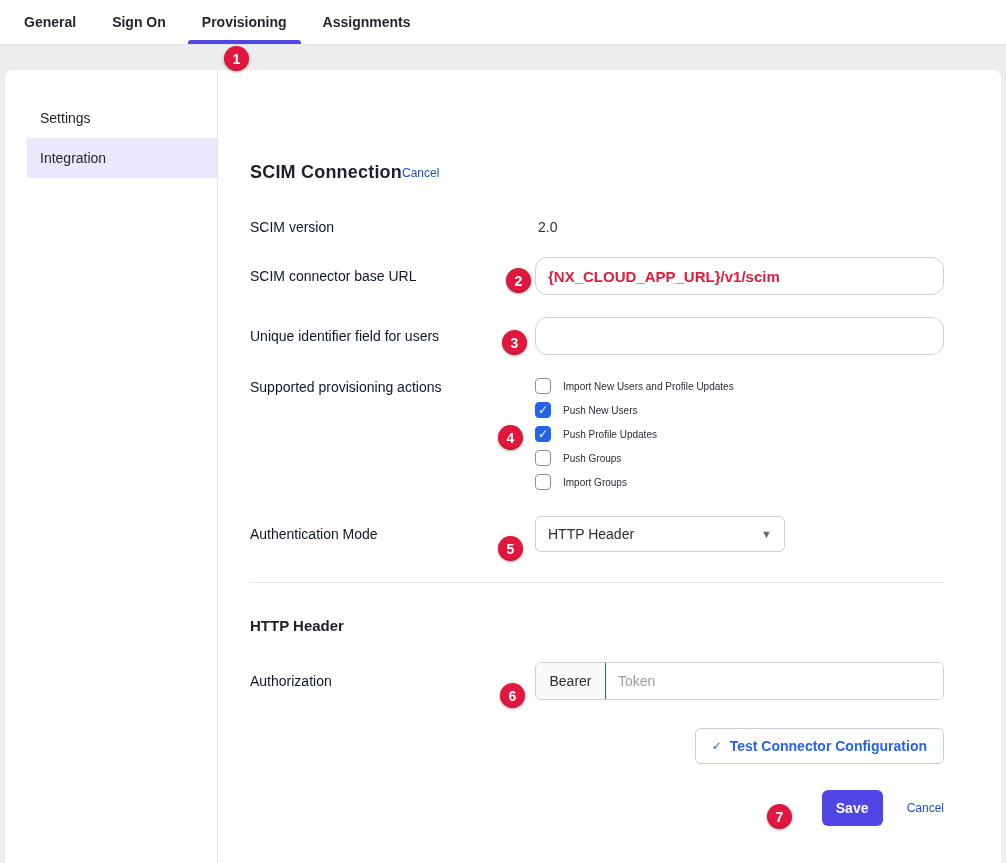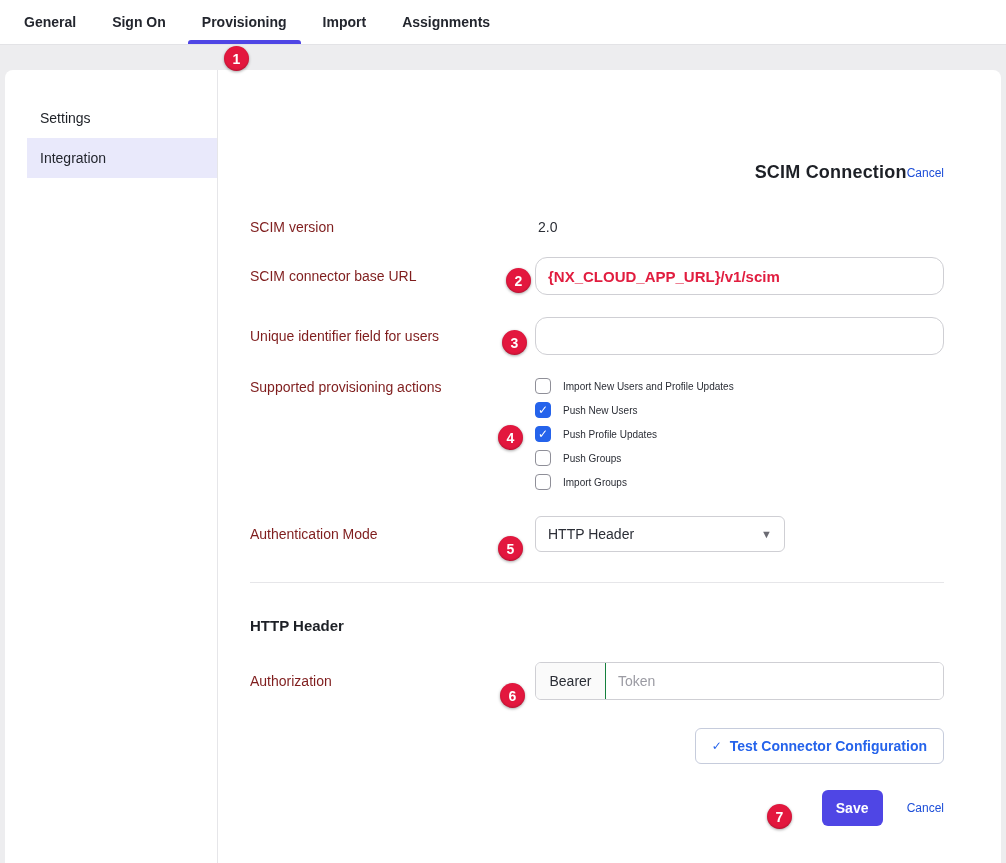--- a/index.html
+++ b/index.html
@@ -79,21 +79,21 @@
   }
   .sidebar-item.selected { background: #e9e9fb; }
 
   
   .main {
     flex: 1;
     padding: 92px 57px 30px 32px;
   }
   .main-header {
     display: flex;
-    justify-content: flex-end;
+    justify-content: flex-start;
     align-items: center;
     margin-bottom: 36px;
   }
   .main-title {
     font-size: 18px;
     font-weight: 700;
     color: #1d2026;
     letter-spacing: 0.2px;
   }
   .link {
@@ -106,21 +106,21 @@
 
   .form-row {
     display: grid;
     grid-template-columns: 285px 1fr;
     align-items: center;
     margin-bottom: 22px;
   }
   .form-row.top { align-items: flex-start; }
   .form-label {
     font-size: 14px;
-    color: #7f1d1d;
+    color: #0f172a;
   }
   .form-row.top .form-label { padding-top: 2px; }
   .static-value { font-size: 14px; color: #2b2e36; padding-left: 3px; }
 
   .text-input {
     width: 100%;
     height: 38px;
     border: 1px solid #cfcfd4;
     border-radius: 12px;
     padding: 0 12px;
@@ -274,21 +274,20 @@
 </style>
 </head>
 <body>
 
 <div class="page">
 
   <nav class="tabbar">
     <div class="tab">General</div>
     <div class="tab">Sign On</div>
     <div class="tab active">Provisioning</div>
-    <div class="tab">Import</div>
     <div class="tab">Assignments</div>
   </nav>
 
   <div class="card">
 
     <aside class="sidebar">
       <div class="sidebar-header">Settings</div>
       <div class="sidebar-item selected">Integration</div>
     </aside>
 

